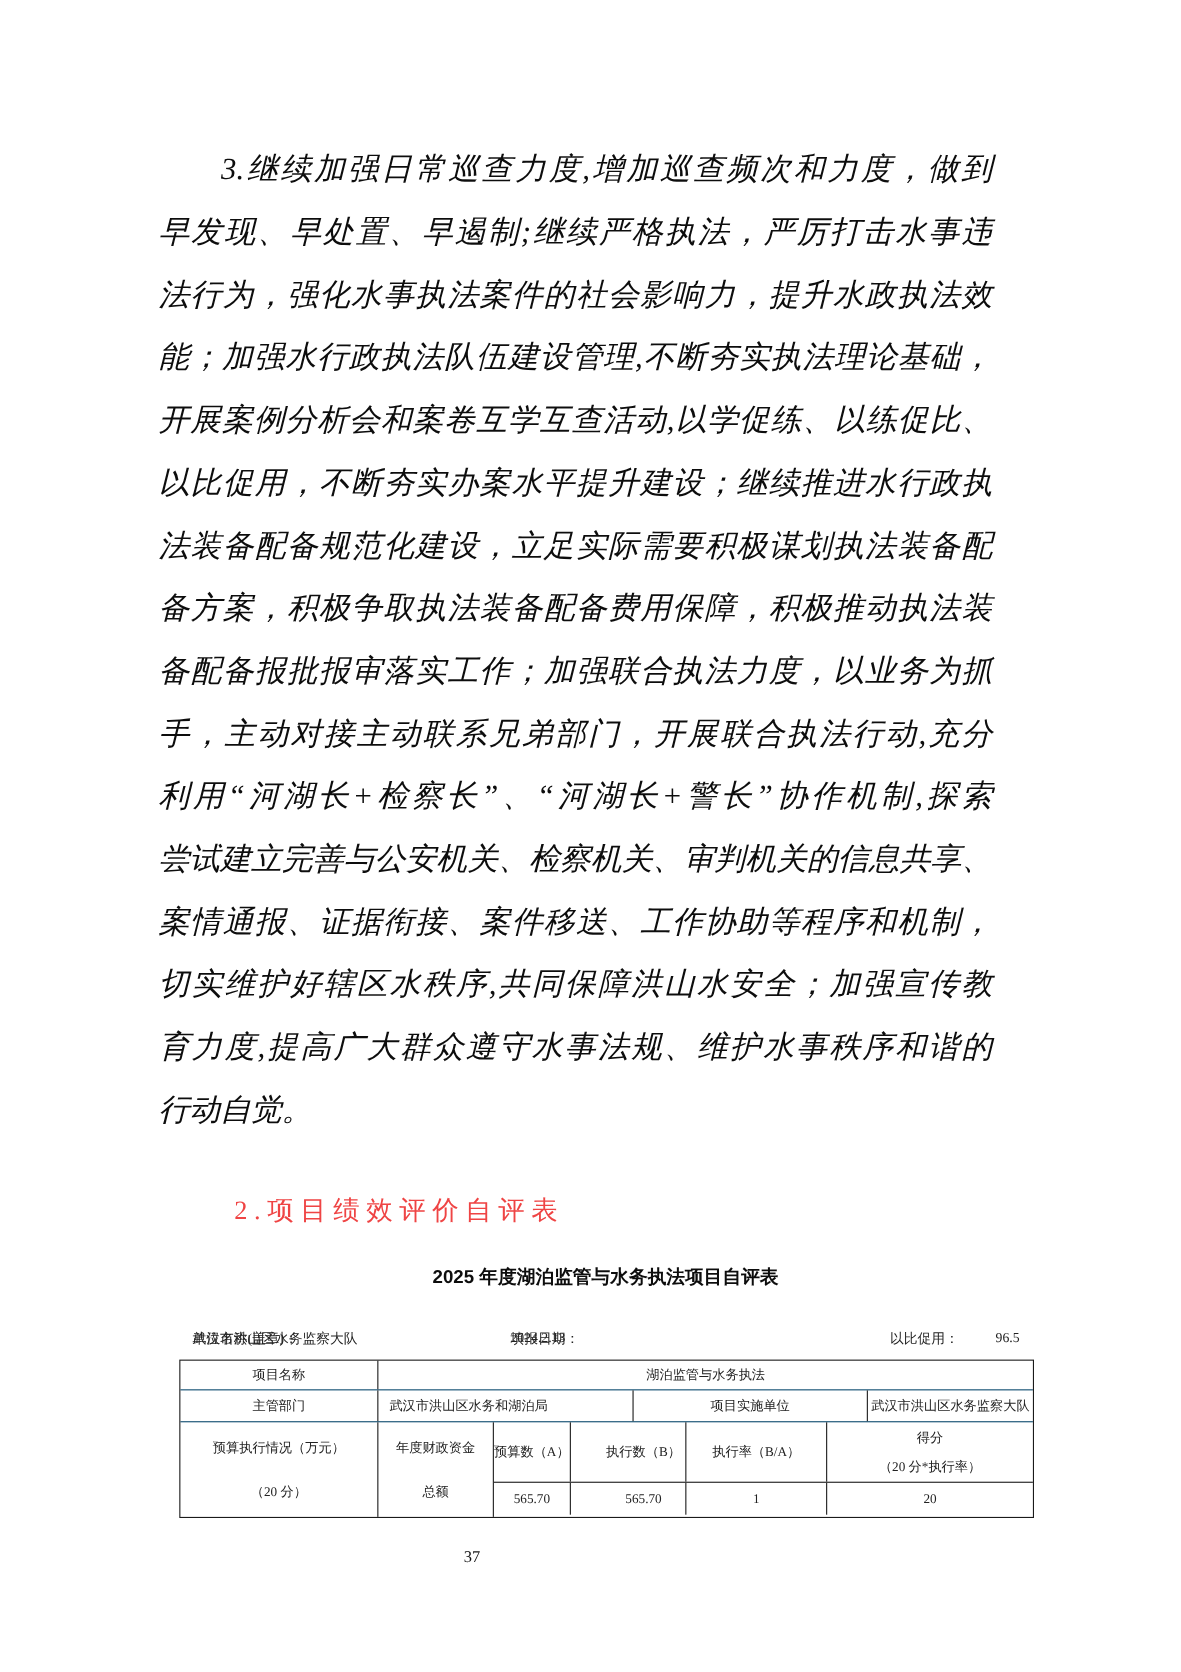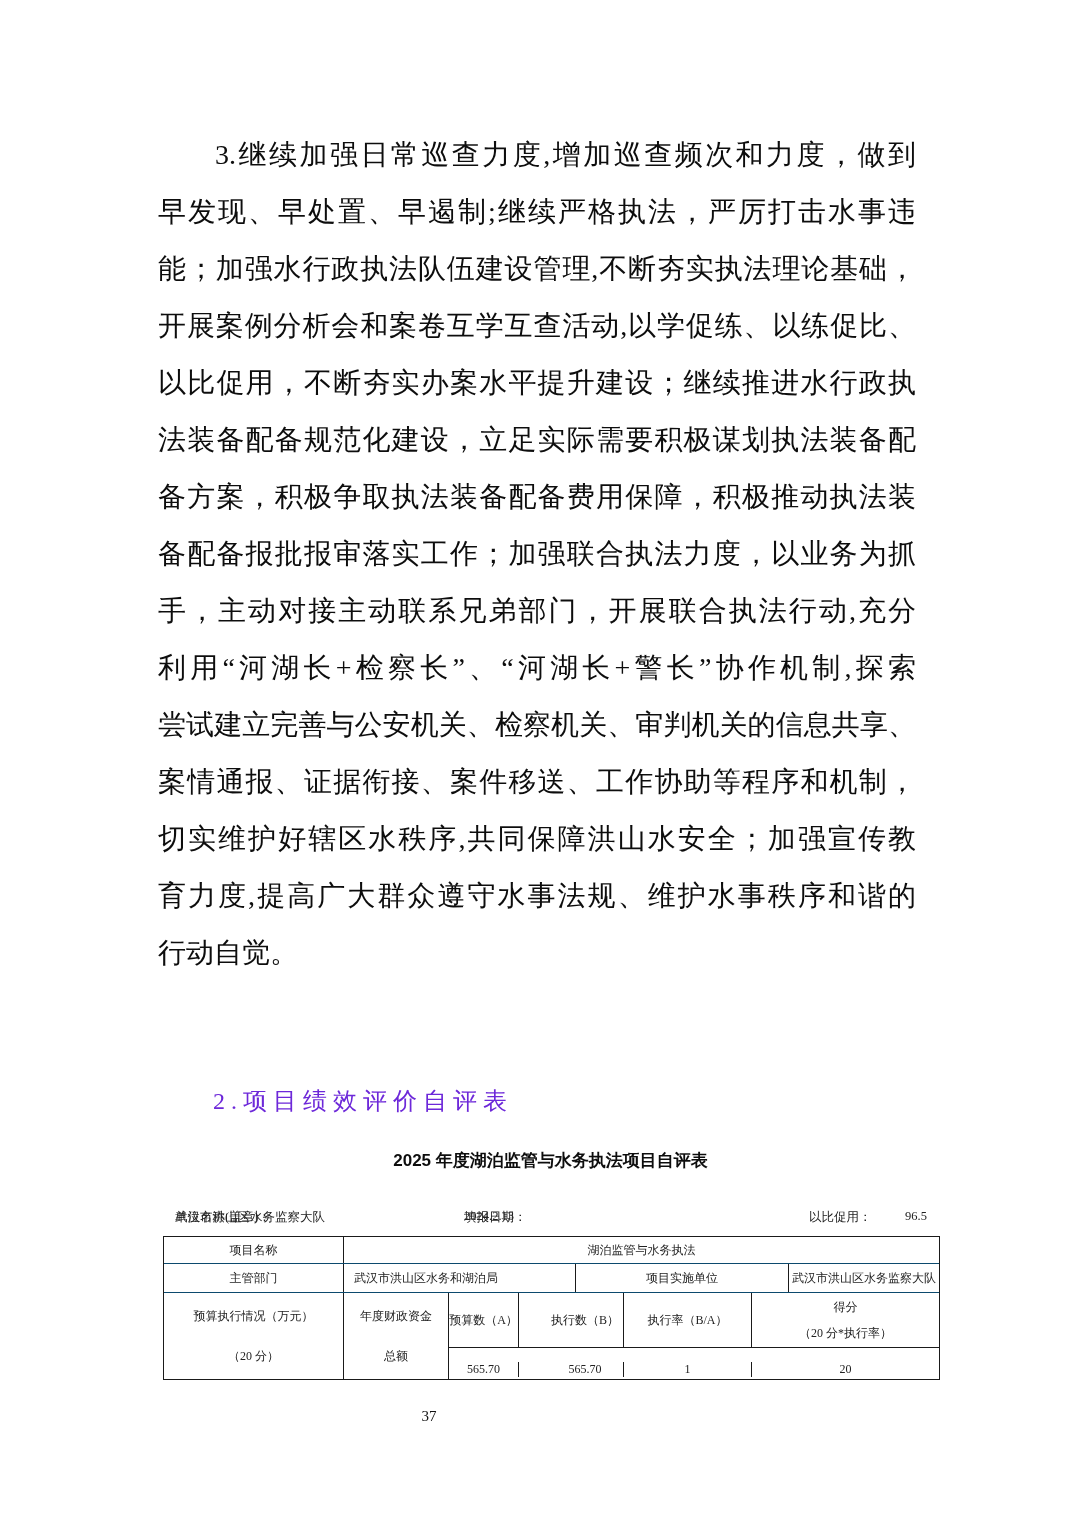--- a/index.html
+++ b/index.html
@@ -6,36 +6,36 @@
   .page{
     position:relative;
     width:1074px;height:1520px;
     background:#ffffff;
     color:#111;
     font-family:"Liberation Serif","DejaVu Serif",serif;
     overflow:hidden;
   }
   
   .paragraph{
-    position:absolute;left:158px;top:126px;width:758px;
+    position:absolute;left:144px;top:126px;width:758px;font-style:italic;
   }
   .tline{
     height:57px;line-height:57px;
     font-size:28px;
     color:#0d0d0d;
     text-align:justify;
     text-align-last:justify;
     white-space:nowrap;
   }
   .tline.indent{padding-left:57px;width:701px;}
   .tline.last{text-align-last:left;}
   
   .section-heading{
     position:absolute;left:213px;top:1086px;
-    font-size:24px;letter-spacing:6px;color:#6d28d9;
+    font-size:24px;letter-spacing:6px;color:#ef4444;
     line-height:30px;white-space:nowrap;
   }
   
   .table-title{
     position:absolute;left:162px;top:1149px;width:777px;
     text-align:center;
     font-family:"Liberation Sans","DejaVu Sans",sans-serif;
     font-weight:bold;font-size:17px;color:#0d0d0d;
     white-space:nowrap;
   }
@@ -77,35 +77,36 @@
   .w128{width:128px;flex:0 0 128px;}
   .grow{flex:1 1 auto;}
   .r1{height:27px;}
   .r2{height:29px;}
   .r3{height:86px;border-bottom:none;}
   .twoLine{flex-direction:column;line-height:40px;}
   .twoLine28{flex-direction:column;line-height:26px;}
   .budget-right{flex:1 1 auto;display:flex;flex-direction:column;}
   .brow{display:flex;flex:0 0 auto;box-sizing:border-box;}
   .brow.head{height:55px;border-bottom:1px solid #1a1a1a;}
-  .brow.vals{height:29px;align-items:flex-end;}
+  .brow.vals{height:29px;}
   
   .page-number{
     position:absolute;left:0;top:1408px;width:858px;
     text-align:center;font-size:15px;color:#111;
   }
 </style>
 </head>
 <body>
 
 <div class="page">
 
   <div class="paragraph">
     <div class="tline indent">3.继续加强日常巡查力度,增加巡查频次和力度，做到</div>
     <div class="tline">早发现、早处置、早遏制;继续严格执法，严厉打击水事违</div>
+    <div class="tline">法行为，强化水事执法案件的社会影响力，提升水政执法效</div>
     <div class="tline">能；加强水行政执法队伍建设管理,不断夯实执法理论基础，</div>
     <div class="tline">开展案例分析会和案卷互学互查活动,以学促练、以练促比、</div>
     <div class="tline">以比促用，不断夯实办案水平提升建设；继续推进水行政执</div>
     <div class="tline">法装备配备规范化建设，立足实际需要积极谋划执法装备配</div>
     <div class="tline">备方案，积极争取执法装备配备费用保障，积极推动执法装</div>
     <div class="tline">备配备报批报审落实工作；加强联合执法力度，以业务为抓</div>
     <div class="tline">手，主动对接主动联系兄弟部门，开展联合执法行动,充分</div>
     <div class="tline">利用“河湖长+检察长”、“河湖长+警长”协作机制,探索</div>
     <div class="tline">尝试建立完善与公安机关、检察机关、审判机关的信息共享、</div>
     <div class="tline">案情通报、证据衔接、案件移送、工作协助等程序和机制，</div>

